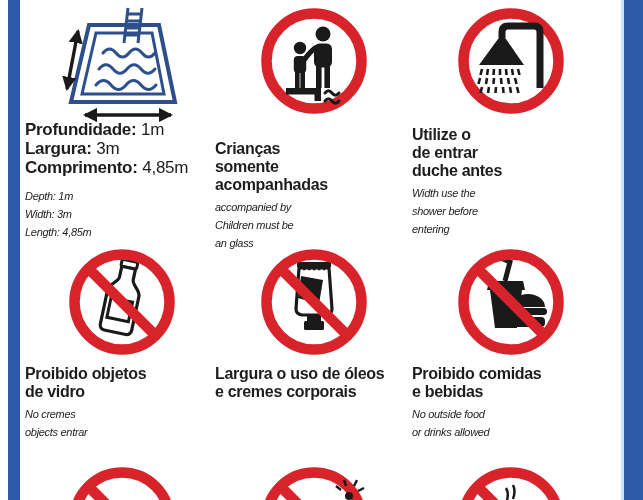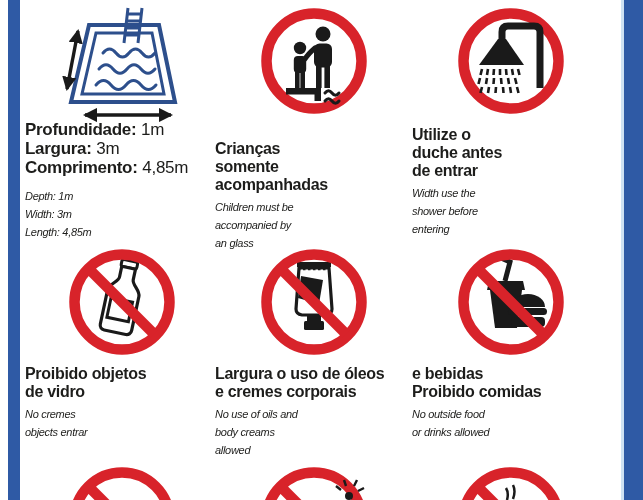--- a/index.html
+++ b/index.html
@@ -152,31 +152,31 @@
   </div>
 </div>
 
 <div class="txt" style="left:215px;top:140px;">
   <div class="pt">
     <div>Crianças</div>
     <div>somente</div>
     <div>acompanhadas</div>
   </div>
   <div class="en">
+    <div>accompanied by</div>
     <div>Children must be</div>
-    <div>accompanied by</div>
     <div>an glass</div>
   </div>
 </div>
 
 <div class="txt" style="left:412px;top:126px;">
   <div class="pt">
     <div>Utilize o</div>
+    <div>de entrar</div>
     <div>duche antes</div>
-    <div>de entrar</div>
   </div>
   <div class="en">
     <div>Width use the</div>
     <div>shower before</div>
     <div>entering</div>
   </div>
 </div>
 
 <div class="txt" style="left:25px;top:365px;">
   <div class="pt">
@@ -187,29 +187,24 @@
     <div>No cremes</div>
     <div>objects entrar</div>
   </div>
 </div>
 
 <div class="txt" style="left:215px;top:365px;">
   <div class="pt">
     <div>Largura o uso de óleos</div>
     <div>e cremes corporais</div>
   </div>
-  <div class="en">
-    <div>No use of oils and</div>
-    <div>body creams</div>
-    <div>allowed</div>
-  </div>
 </div>
 
 <div class="txt" style="left:412px;top:365px;">
   <div class="pt">
+    <div>Proibido comidas</div>
     <div>e bebidas</div>
-    <div>Proibido comidas</div>
   </div>
   <div class="en">
     <div>No outside food</div>
     <div>or drinks allowed</div>
   </div>
 </div>
 
 </body></html>

